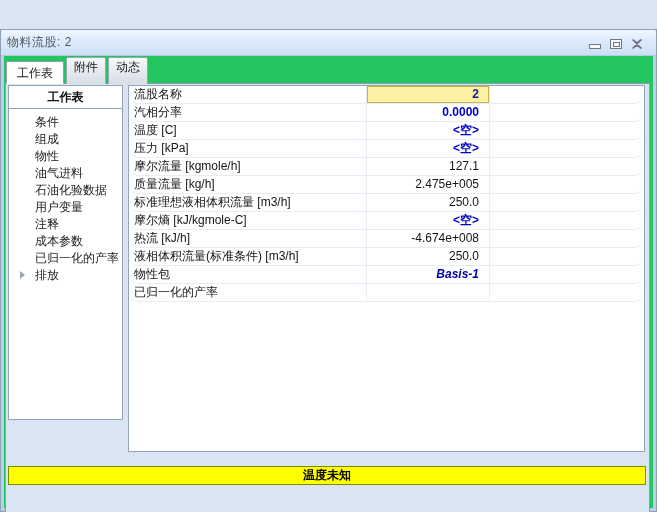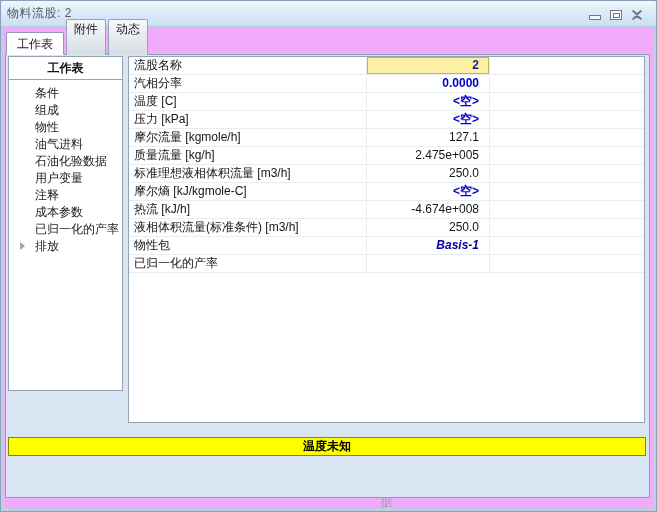--- a/index.html
+++ b/index.html
@@ -3,22 +3,23 @@
 <meta charset="utf-8">
 <style>
   html,body{margin:0;padding:0;}
   body{
     width:657px;height:512px;position:relative;overflow:hidden;
     font-family:"Liberation Sans","DejaVu Sans",sans-serif;
     background:#d9e5f2;
   }
   
   .frame{
-    position:absolute;inset:0;background:#f0abfc;
+    position:absolute;inset:0;background:#22c55e;
     box-shadow: inset 0 0 0 1px #8ba0ba, inset 0 0 0 4px #bccfe4;
+    margin-top: 29px;
   }
   .titlebar{
     position:absolute;left:1px;top:1px;width:655px;height:25px;
     background:linear-gradient(#f0f6fd,#ddeafa 45%,#cbdff4);
     border-bottom:1px solid #b6c9e0;border-radius:2px 2px 0 0;
   }
   .title-text{
     position:absolute;left:6px;top:0;line-height:25px;
     font-size:12px;color:#4d5965;letter-spacing:.5px;
   }
@@ -26,21 +27,21 @@
   .wc{display:block;cursor:pointer;}
   .wc-min{width:12px;height:5px;border:1px solid #717784;background:#f4f8fc;box-sizing:border-box;margin-top:4px;}
   .wc-restore{width:12px;height:10px;border:1px solid #717784;background:#f4f8fc;box-sizing:border-box;position:relative;}
   .wc-restore::after{content:"";position:absolute;left:2px;top:2px;width:5px;height:3px;border:1px solid #717784;}
   .wc-close{width:12px;height:10px;position:relative;}
   .wc-close svg{position:absolute;left:0;top:0;}
 
   
   .tabs{position:absolute;left:6px;top:32px;height:23px;display:flex;align-items:flex-end;z-index:3;}
   .tab{
-    box-sizing:border-box;height:36px;line-height:18px;padding:0 7px;
+    box-sizing:border-box;height:27px;line-height:18px;padding:0 7px;
     font-size:12px;color:#1a1a1a;cursor:pointer;
     background:linear-gradient(#f7f9fa,#e3e8ee 60%,#d7dde5);
     border:1px solid #97a5b6;border-bottom:none;border-radius:2px 2px 0 0;margin-right:2px;
   }
   .tab.active{
     height:23px;line-height:22px;background:#ffffff;padding:0 10px;
     border:1px solid #8d9cb3;border-bottom:1px solid #ffffff;position:relative;z-index:4;
   }
 
   
@@ -67,21 +68,21 @@
     position:absolute;left:11px;top:4px;width:0;height:0;
     border-top:4px solid transparent;border-bottom:4px solid transparent;
     border-left:5px solid #9aa7b5;
   }
 
   
   .table{
     position:absolute;left:128px;top:56px;width:517px;height:367px;box-sizing:border-box;
     background:#ffffff;border:1px solid #95a4b5;z-index:2;overflow:hidden;
   }
-  .trow{display:flex;height:18px;box-sizing:border-box;border-bottom:1px solid #e6edf4;}
+  .trow{display:flex;height:18px;box-sizing:border-box;border-bottom:1px solid #e6edf4;border-radius:9px;}
   .tlabel{
     width:237px;box-sizing:border-box;padding-left:5px;
     font-size:12px;color:#151515;line-height:17px;white-space:nowrap;overflow:hidden;
   }
   .tvalue{
     width:124px;box-sizing:border-box;border-left:1px solid #e6edf4;border-right:1px solid #e6edf4;
     font-size:12px;line-height:17px;text-align:right;padding-right:10px;white-space:nowrap;cursor:default;
   }
   .tfill{flex:1;}
   .v-name{background:#fbf0a3;box-shadow:inset 0 0 0 1px #c6b44f;color:#101c94;font-weight:bold;}

